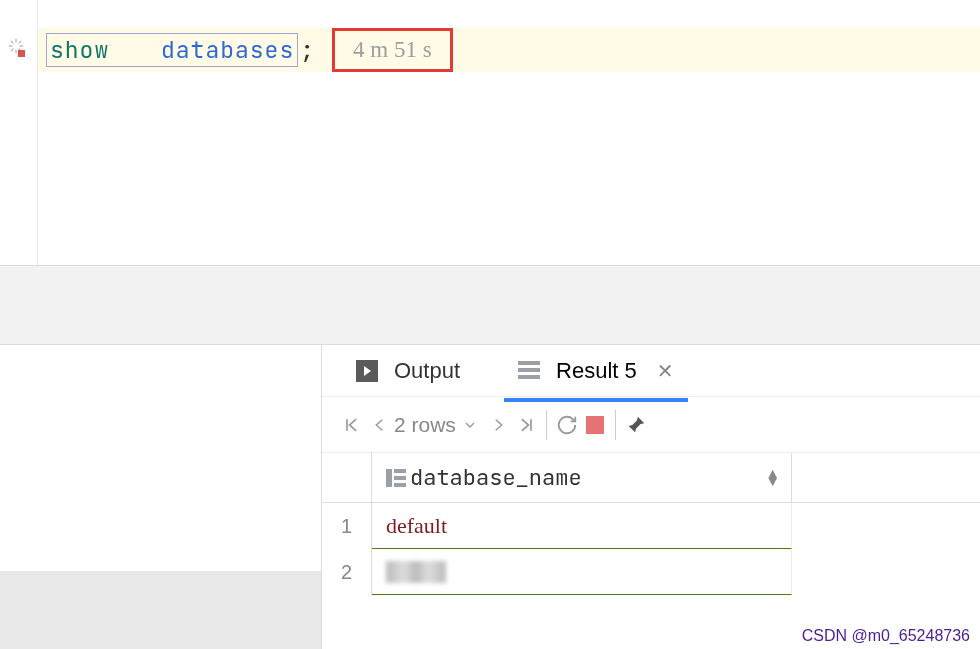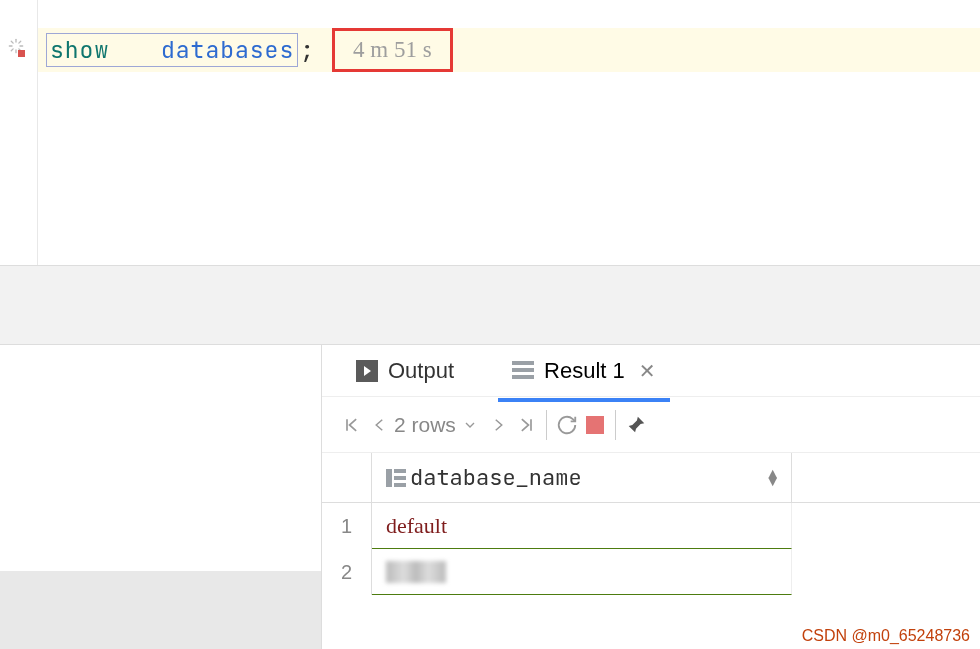--- a/index.html
+++ b/index.html
@@ -105,21 +105,21 @@
     .tab-bar {
       display: flex;
       align-items: center;
       height: 52px;
       padding: 0 20px;
       border-bottom: 1px solid #eee;
     }
     .tab {
       display: flex;
       align-items: center;
-      gap: 10px;
+      gap: 16px;
       padding: 8px 14px;
       font-size: 22px;
       color: #333;
       cursor: pointer;
       position: relative;
     }
     .tab.active {
       color: #000;
     }
     .tab.active::after {
@@ -257,21 +257,21 @@
     .blur-block {
       display: inline-block;
       width: 60px; height: 22px;
       background: linear-gradient(90deg,#bbb 0%,#ddd 30%,#bbb 50%,#ddd 70%,#bbb 100%);
       filter: blur(2px);
     }
     .watermark {
       position: absolute;
       bottom: 4px;
       right: 10px;
-      color: #c2410c;
+      color: #4c1d95;
       font-size: 16px;
       font-family: Arial, sans-serif;
     }
   </style>
 </head>
 <body>
 
 <div class="editor-area">
   <div class="gutter">
     <div class="gutter-icon">
@@ -310,21 +310,21 @@
   <div class="right-panel">
 
     <div class="tab-bar">
       <div class="tab">
         <span class="tab-icon-output"></span>
         <span>Output</span>
       </div>
       <div style="width:30px"></div>
       <div class="tab active">
         <span class="tab-icon-grid"></span>
-        <span>Result 1</span>
+        <span>Result 5</span>
         <span class="close-x">✕</span>
       </div>
     </div>
 
     <div class="toolbar">
       <div class="toolbar-btn">
         <svg width="20" height="20" viewBox="0 0 24 24" fill="none" stroke="#999" stroke-width="2">
             <line x1="6" y1="5" x2="6" y2="19"></line>
             <polyline points="17 5 9 12 17 19"></polyline>
           </svg>

